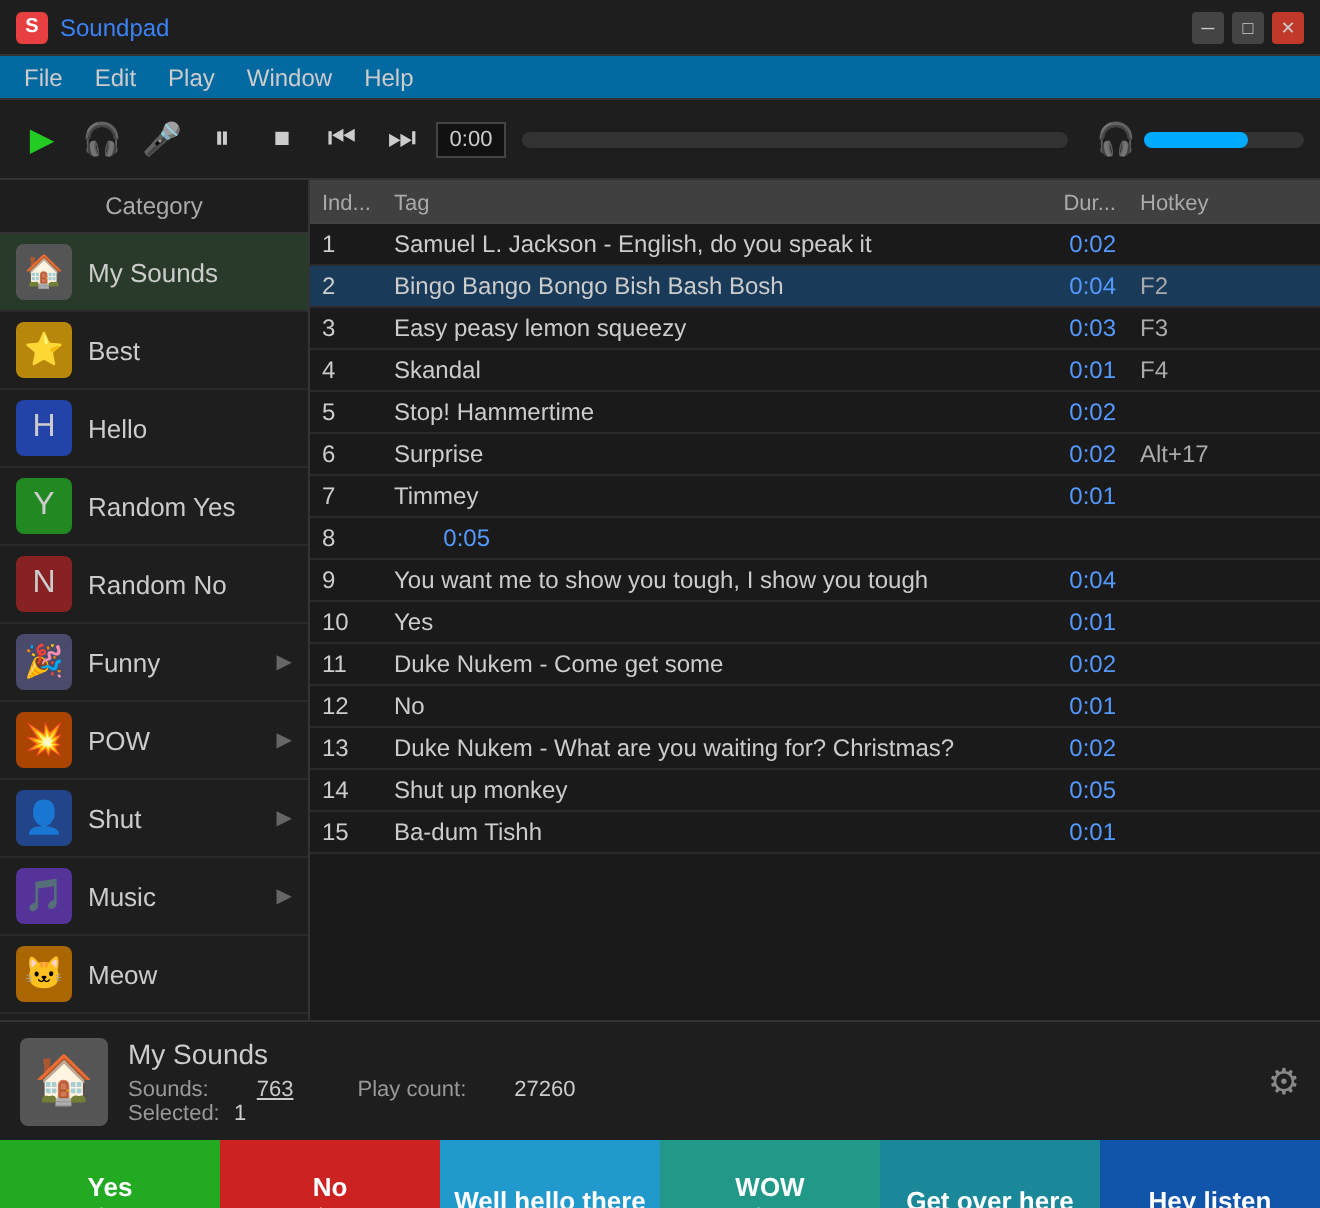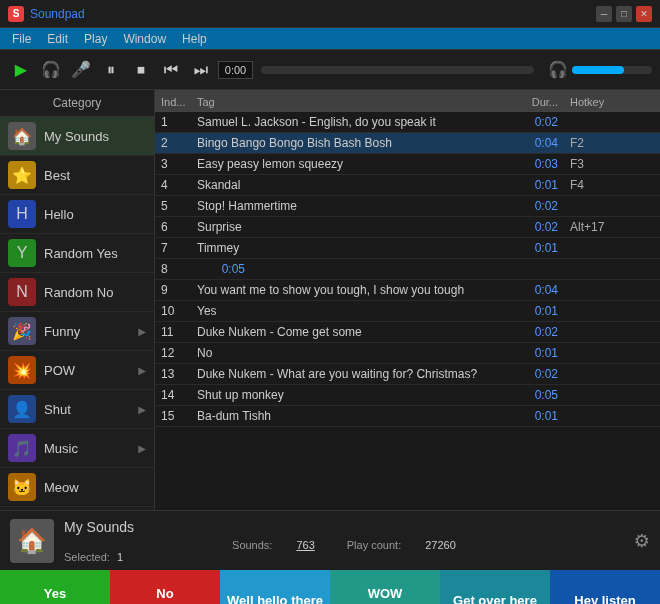--- a/index.html
+++ b/index.html
@@ -215,21 +215,21 @@
     }
     #footer-house-icon {
       width: 44px; height: 44px;
       background: #555;
       border-radius: 4px;
       display: flex; align-items: center; justify-content: center;
       font-size: 24px;
     }
     #footer-text { flex: 1; }
     #footer-title { font-size: 14px; color: #ccc; margin-bottom: 4px; }
-    #footer-stats { font-size: 11px; color: #999; display: flex; gap: 20px; justify-content: center; }
+    #footer-stats { font-size: 11px; color: #999; display: flex; gap: 20px; }
     #footer-selected { font-size: 11px; color: #999; }
     #footer-gear {
       font-size: 18px; color: #888; cursor: pointer;
     }
 
     
     #quick-buttons {
       height: 60px;
       display: flex;
     }

